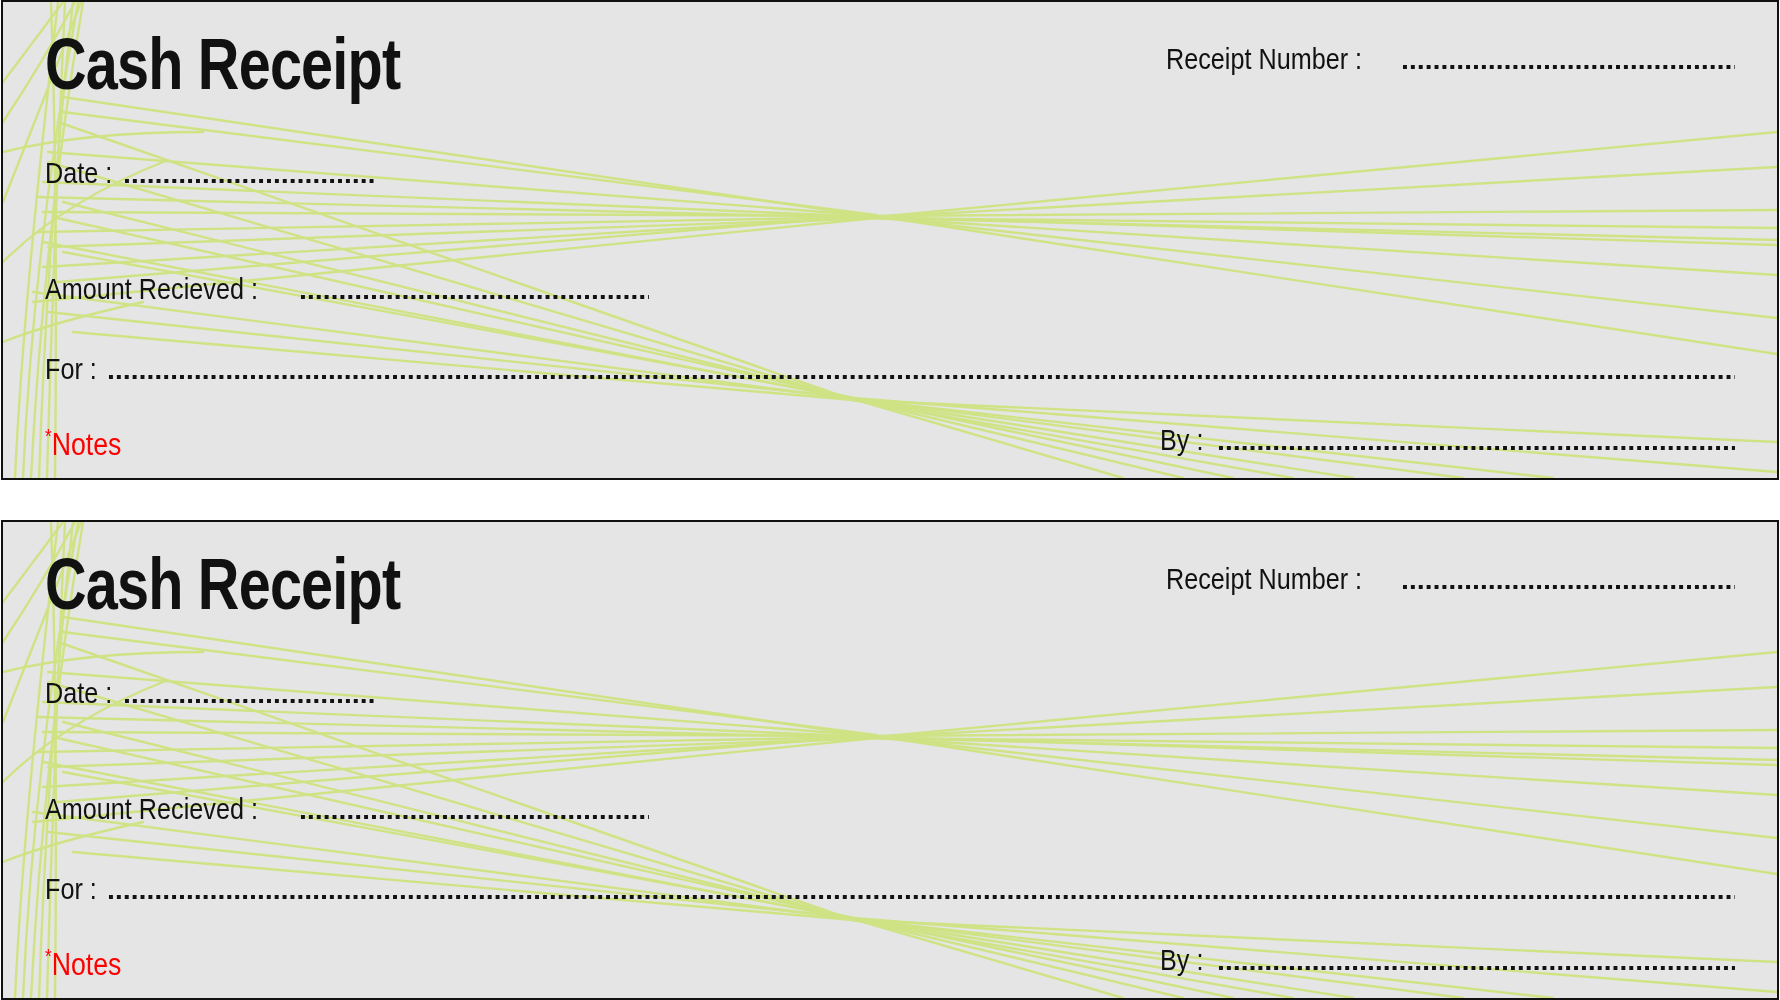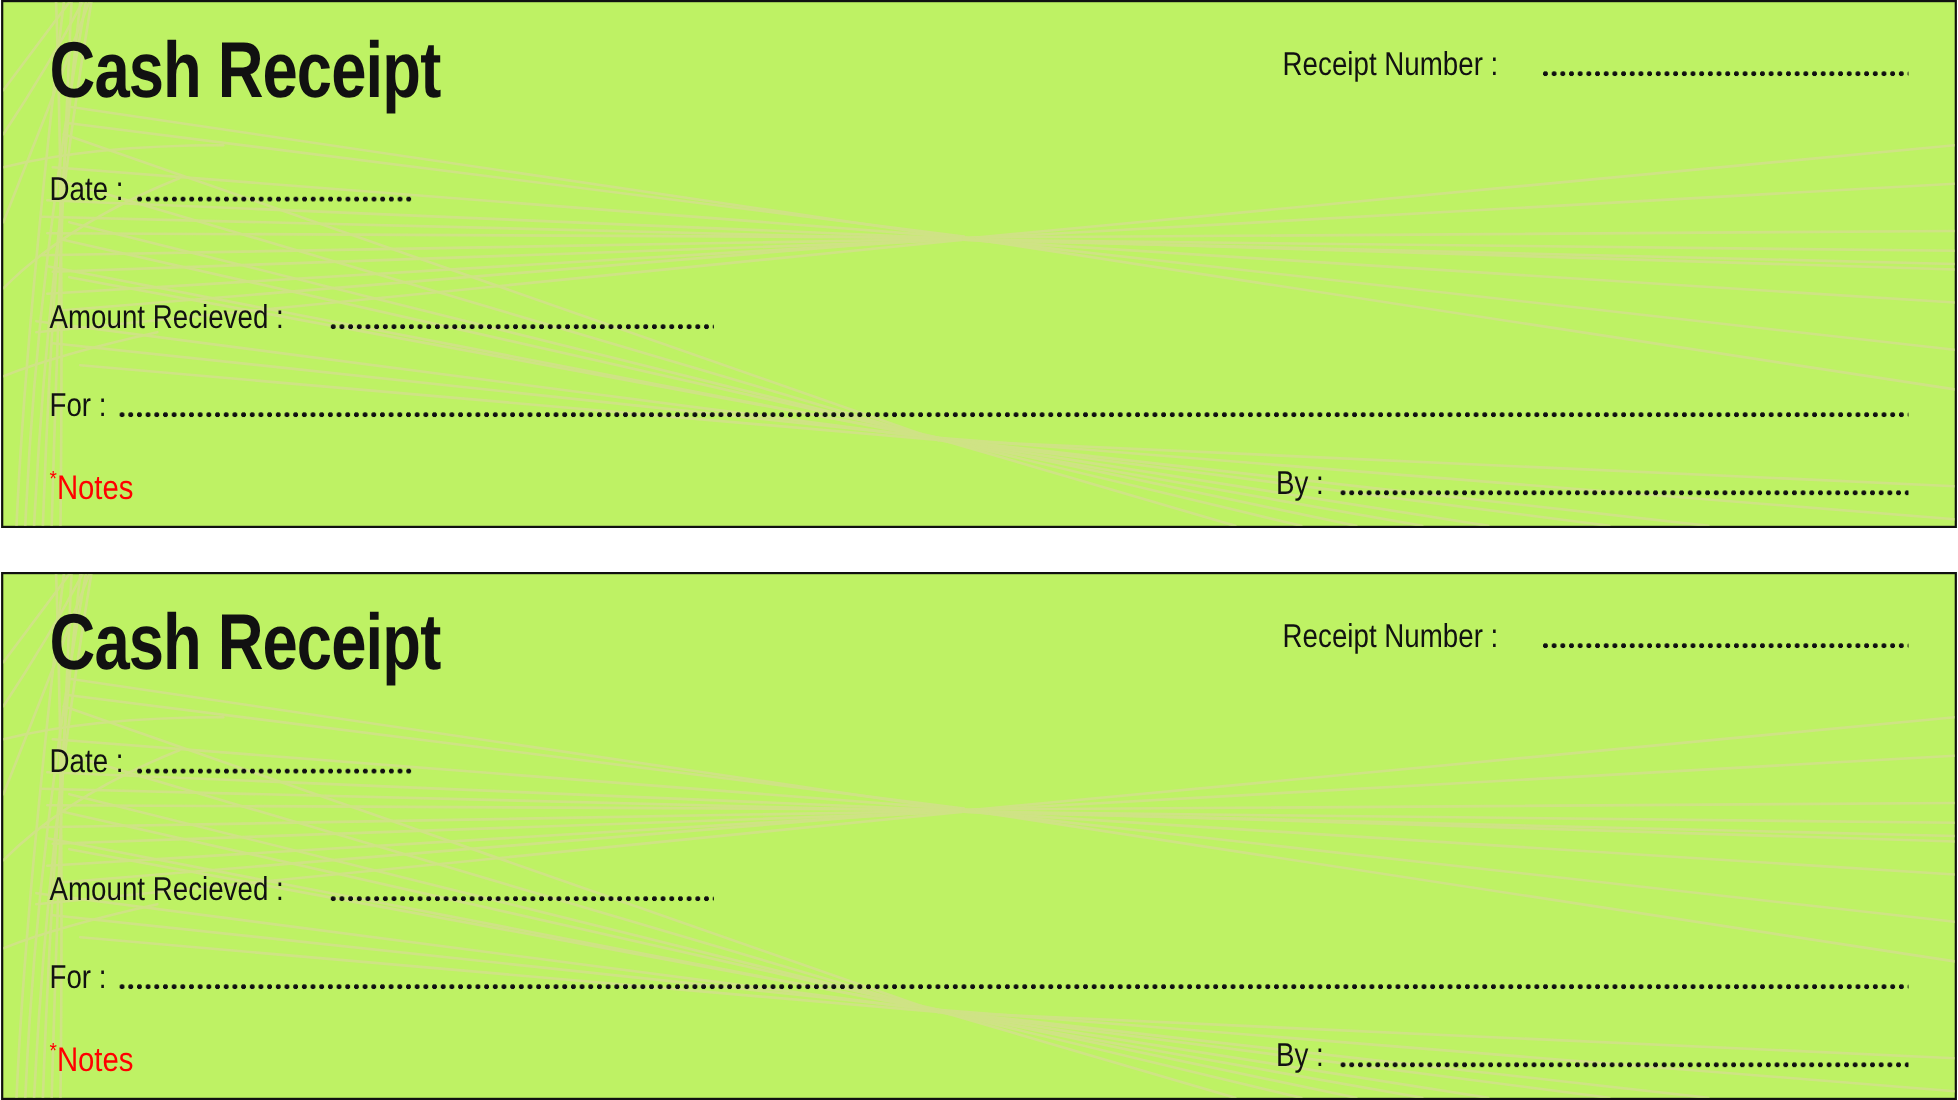--- a/index.html
+++ b/index.html
@@ -1,20 +1,20 @@
 <!DOCTYPE html>
 <html><head>
   <meta charset="utf-8">
   <style>
     html, body { margin: 0; padding: 0; background: #ffffff; }
     body { width: 1780px; height: 1000px; position: relative; overflow: hidden;
            font-family: "Liberation Sans", "DejaVu Sans", sans-serif; }
     .receipt {
       position: absolute; left: 1px; width: 1774px; height: 476px;
-      background: #bef264; border: 2px solid #111111; overflow: hidden;
+      background: #e5e5e5; border: 2px solid #111111; overflow: hidden;
     }
     .receipt svg.bg { position: absolute; left: 0; top: 0; width: 1774px; height: 476px; }
     .txt { position: absolute; color: #111111; white-space: nowrap; line-height: 1;
            transform-origin: 0 100%; }
     .title { font-size: 72px; font-weight: bold; transform: scaleX(0.80); letter-spacing: -1px; }
     .field { font-size: 30px; transform: scaleX(0.84); }
     .dots {
       position: absolute; height: 6px;
       background-image: radial-gradient(circle, #111111 2.1px, transparent 2.5px);
       background-size: 7.9px 6px; background-repeat: repeat-x; background-position: 0 0;

